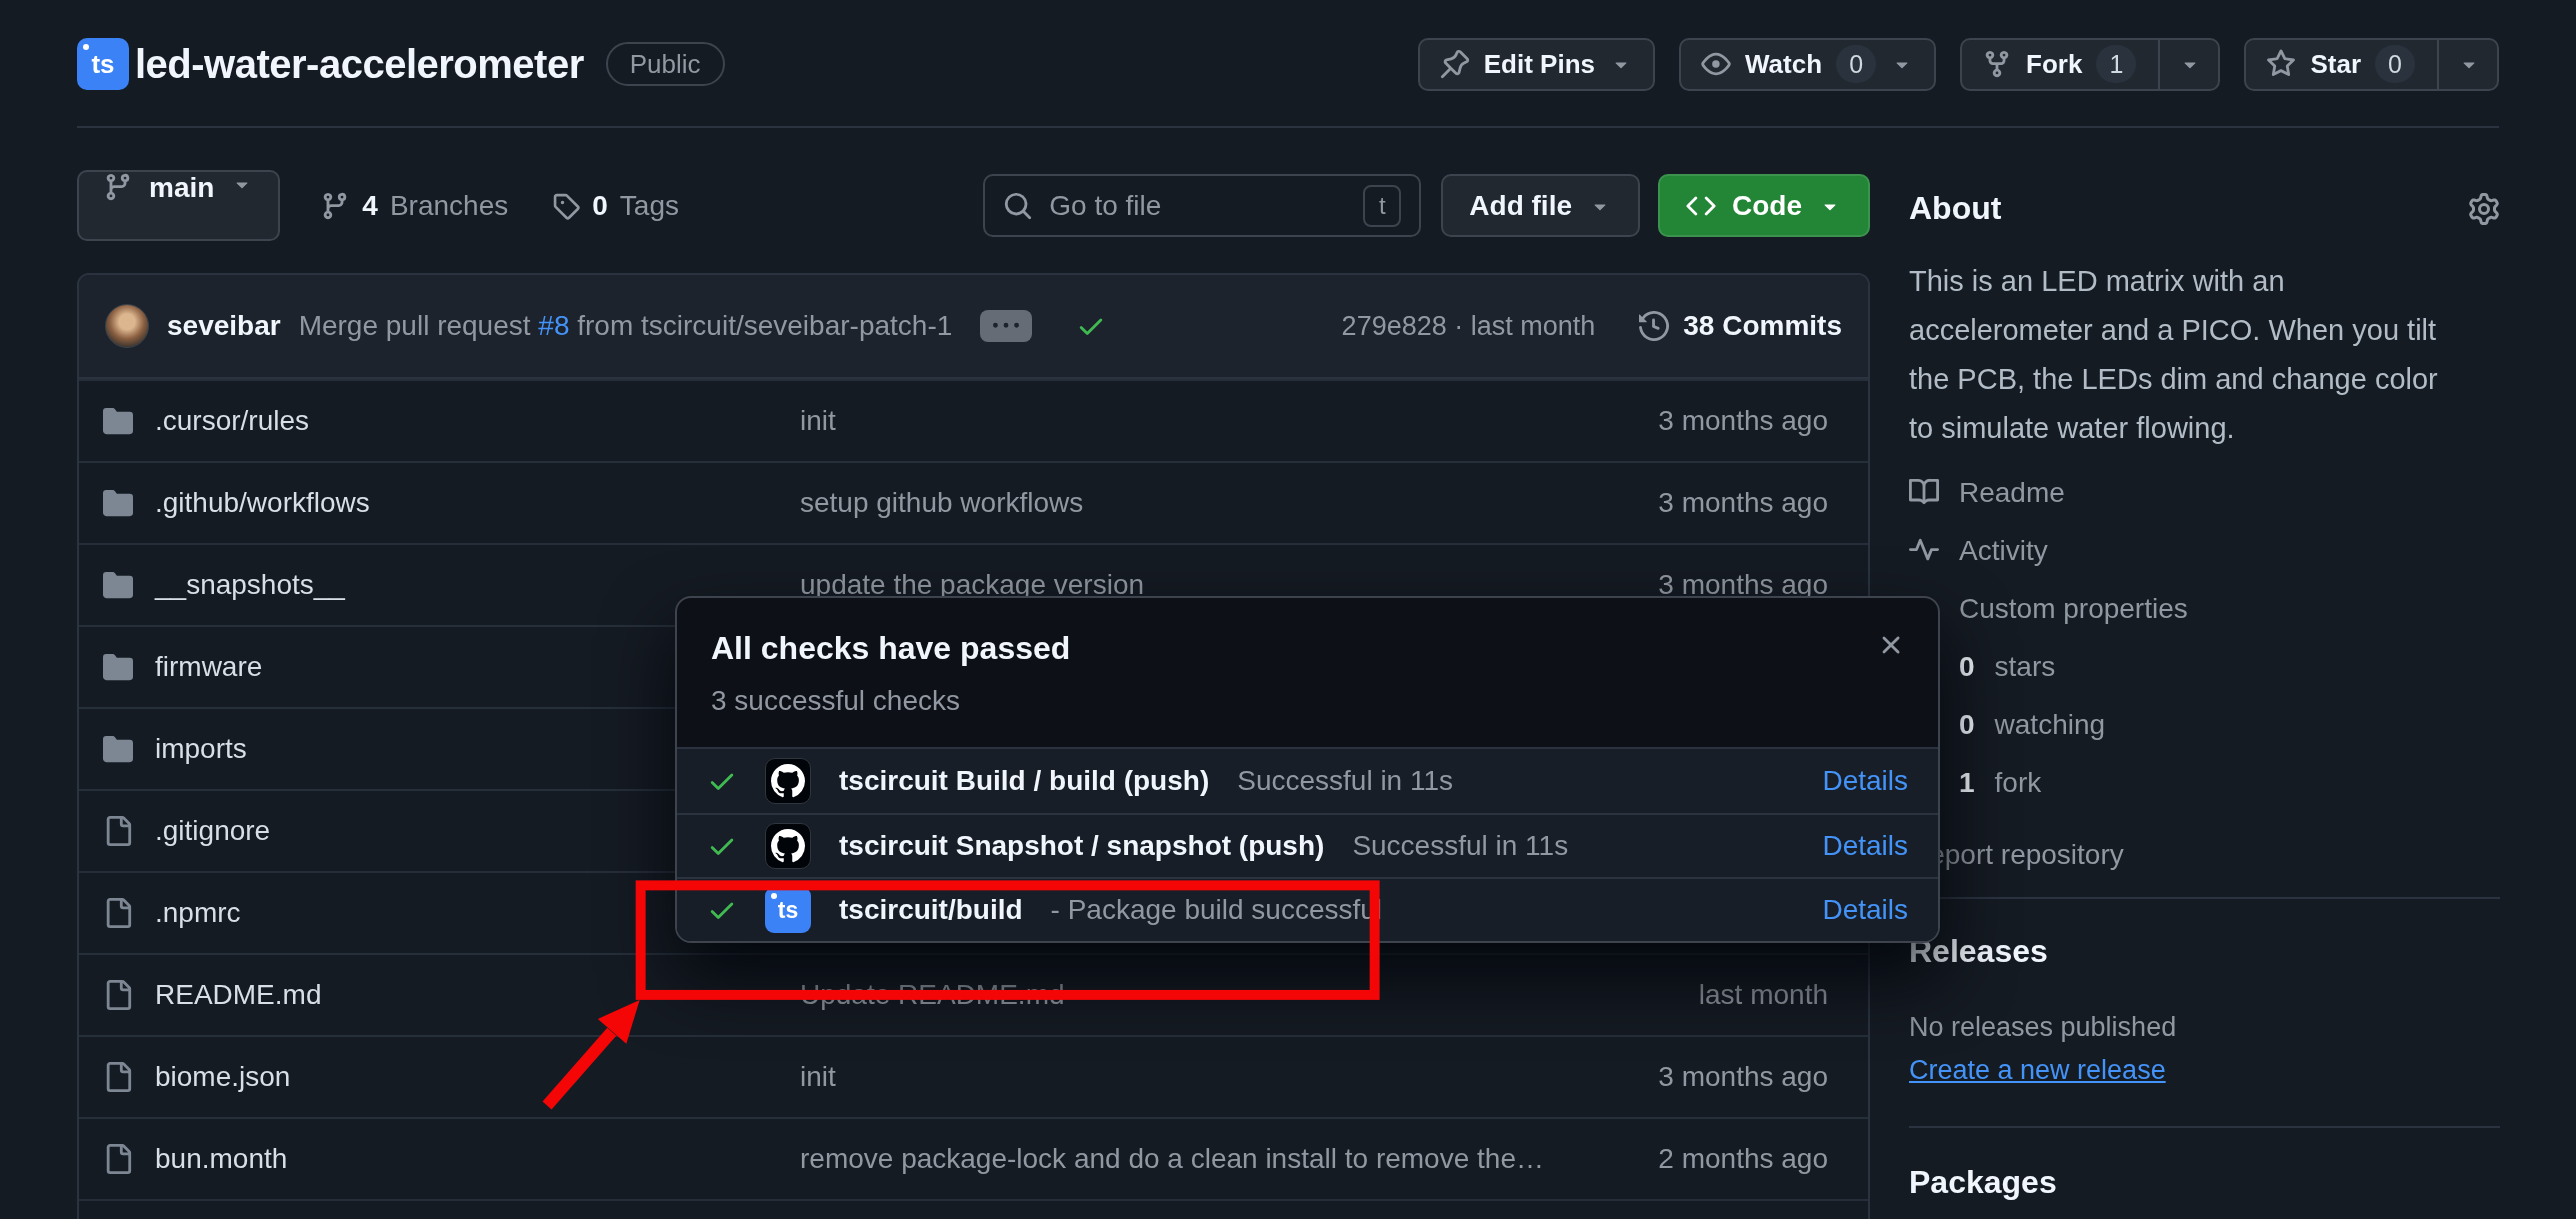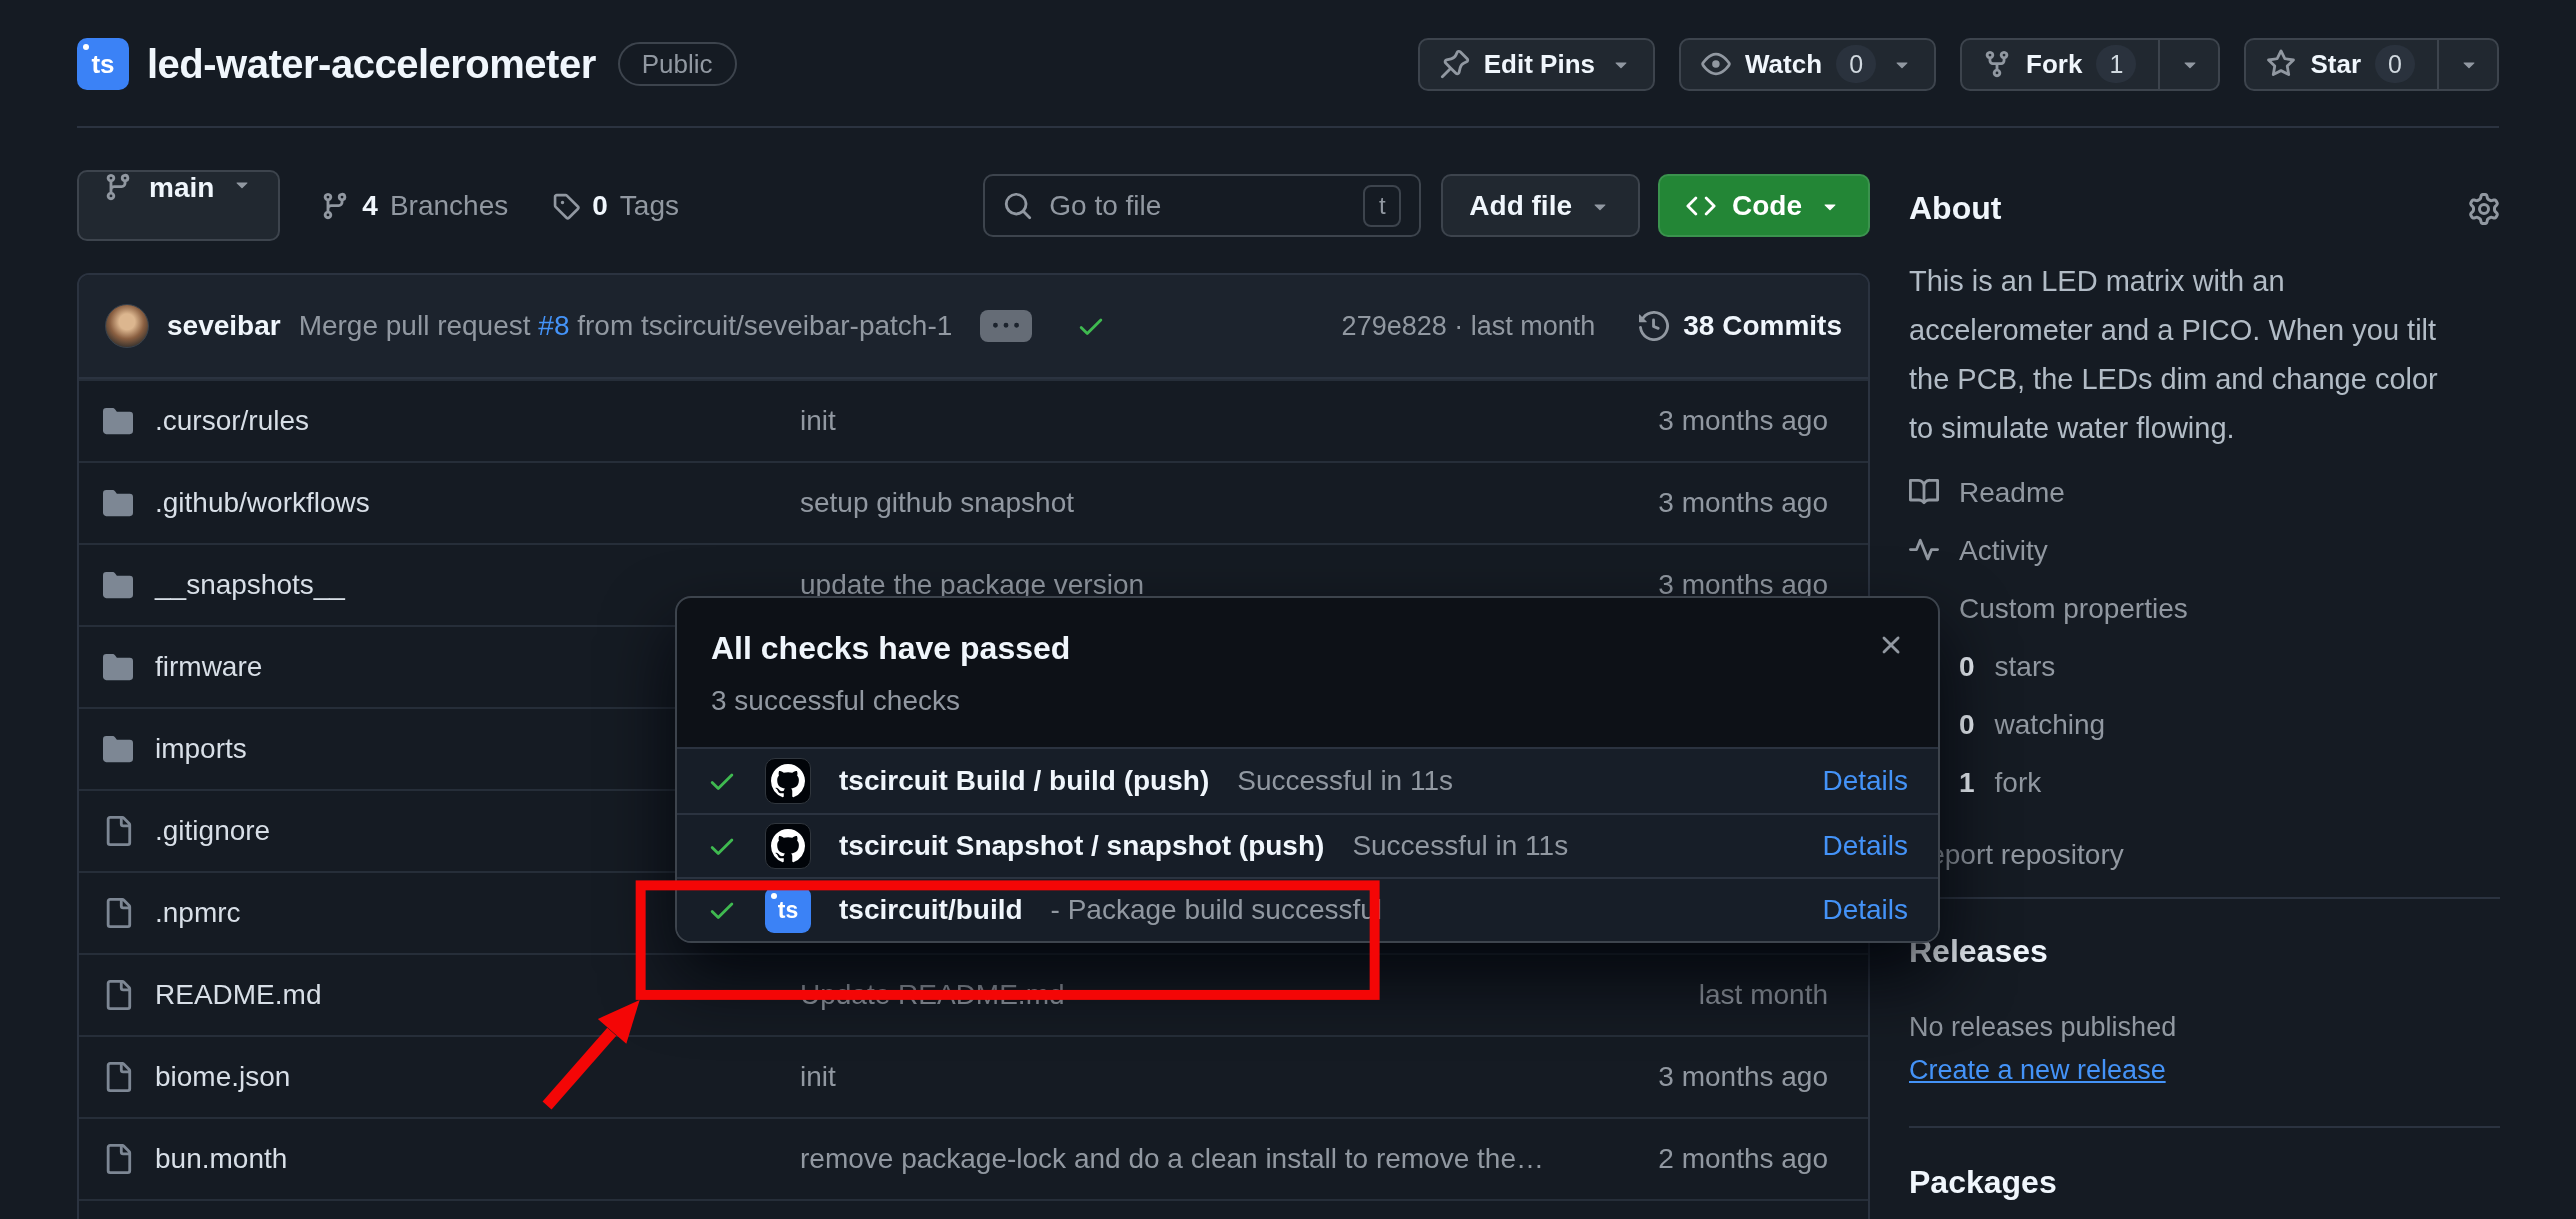--- a/index.html
+++ b/index.html
@@ -35,21 +35,21 @@
 
   
   .repo-header{margin:36px 77px 0;display:flex;align-items:center;height:56px}
   .ts-avatar{
     width:52px;height:52px;border-radius:10px;background:var(--ts-blue);
     display:flex;align-items:center;justify-content:center;position:relative;
     color:#fff;font-weight:bold;font-size:26px;flex:none;
   }
   .ts-avatar::after{content:"";position:absolute;left:6px;top:6px;width:6px;height:6px;border-radius:50%;background:#fff}
   .ts-avatar.small{width:46px;height:46px;font-size:23px;border-radius:9px}
-  .repo-title{font-size:40px;font-weight:600;color:var(--fg);margin-left:18px;letter-spacing:-0.5px}
+  .repo-title{font-size:40px;font-weight:600;color:var(--fg);margin-left:6px;letter-spacing:-0.5px}
   .visibility-pill{
     margin-left:22px;border:2px solid var(--border-strong);border-radius:995px;
     padding:7px 22px;font-size:26px;color:var(--muted);line-height:1;
   }
   .header-actions{margin-left:auto;display:flex;gap:24px;align-items:center}
   .hbtn{
     height:53px;display:flex;align-items:center;gap:14px;padding:0 20px;
     background:var(--bg-btn);border:2px solid var(--border-strong);border-radius:10px;
     font-size:26px;font-weight:600;color:var(--fg);cursor:pointer;
   }
@@ -359,21 +359,21 @@
         <span class="file-msg">init</span>
         <span class="file-date">3 months ago</span>
       </div>
       <div class="file-row">
         <span class="file-name">
             <svg class="ic" width="30" height="30" viewBox="0 0 16 16">
               <use href="#i-folder"></use>
             </svg>
             <span>.github/workflows</span>
           </span>
-        <span class="file-msg">setup github snapshot</span>
+        <span class="file-msg">setup github workflows</span>
         <span class="file-date">3 months ago</span>
       </div>
       <div class="file-row">
         <span class="file-name">
             <svg class="ic" width="30" height="30" viewBox="0 0 16 16">
               <use href="#i-folder"></use>
             </svg>
             <span>__snapshots__</span>
           </span>
         <span class="file-msg">update the package version</span>

